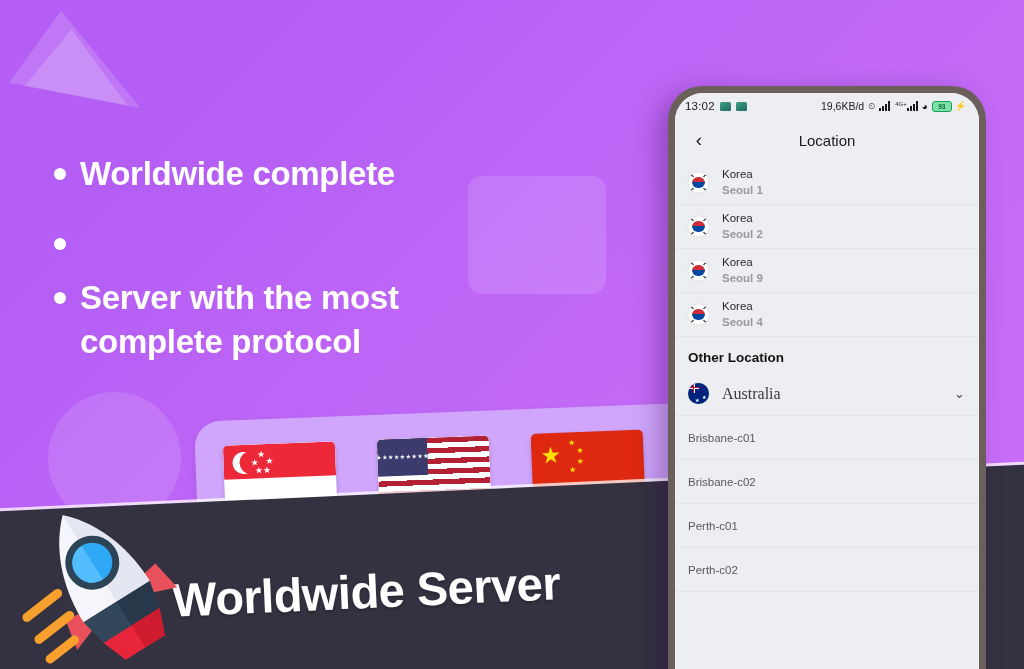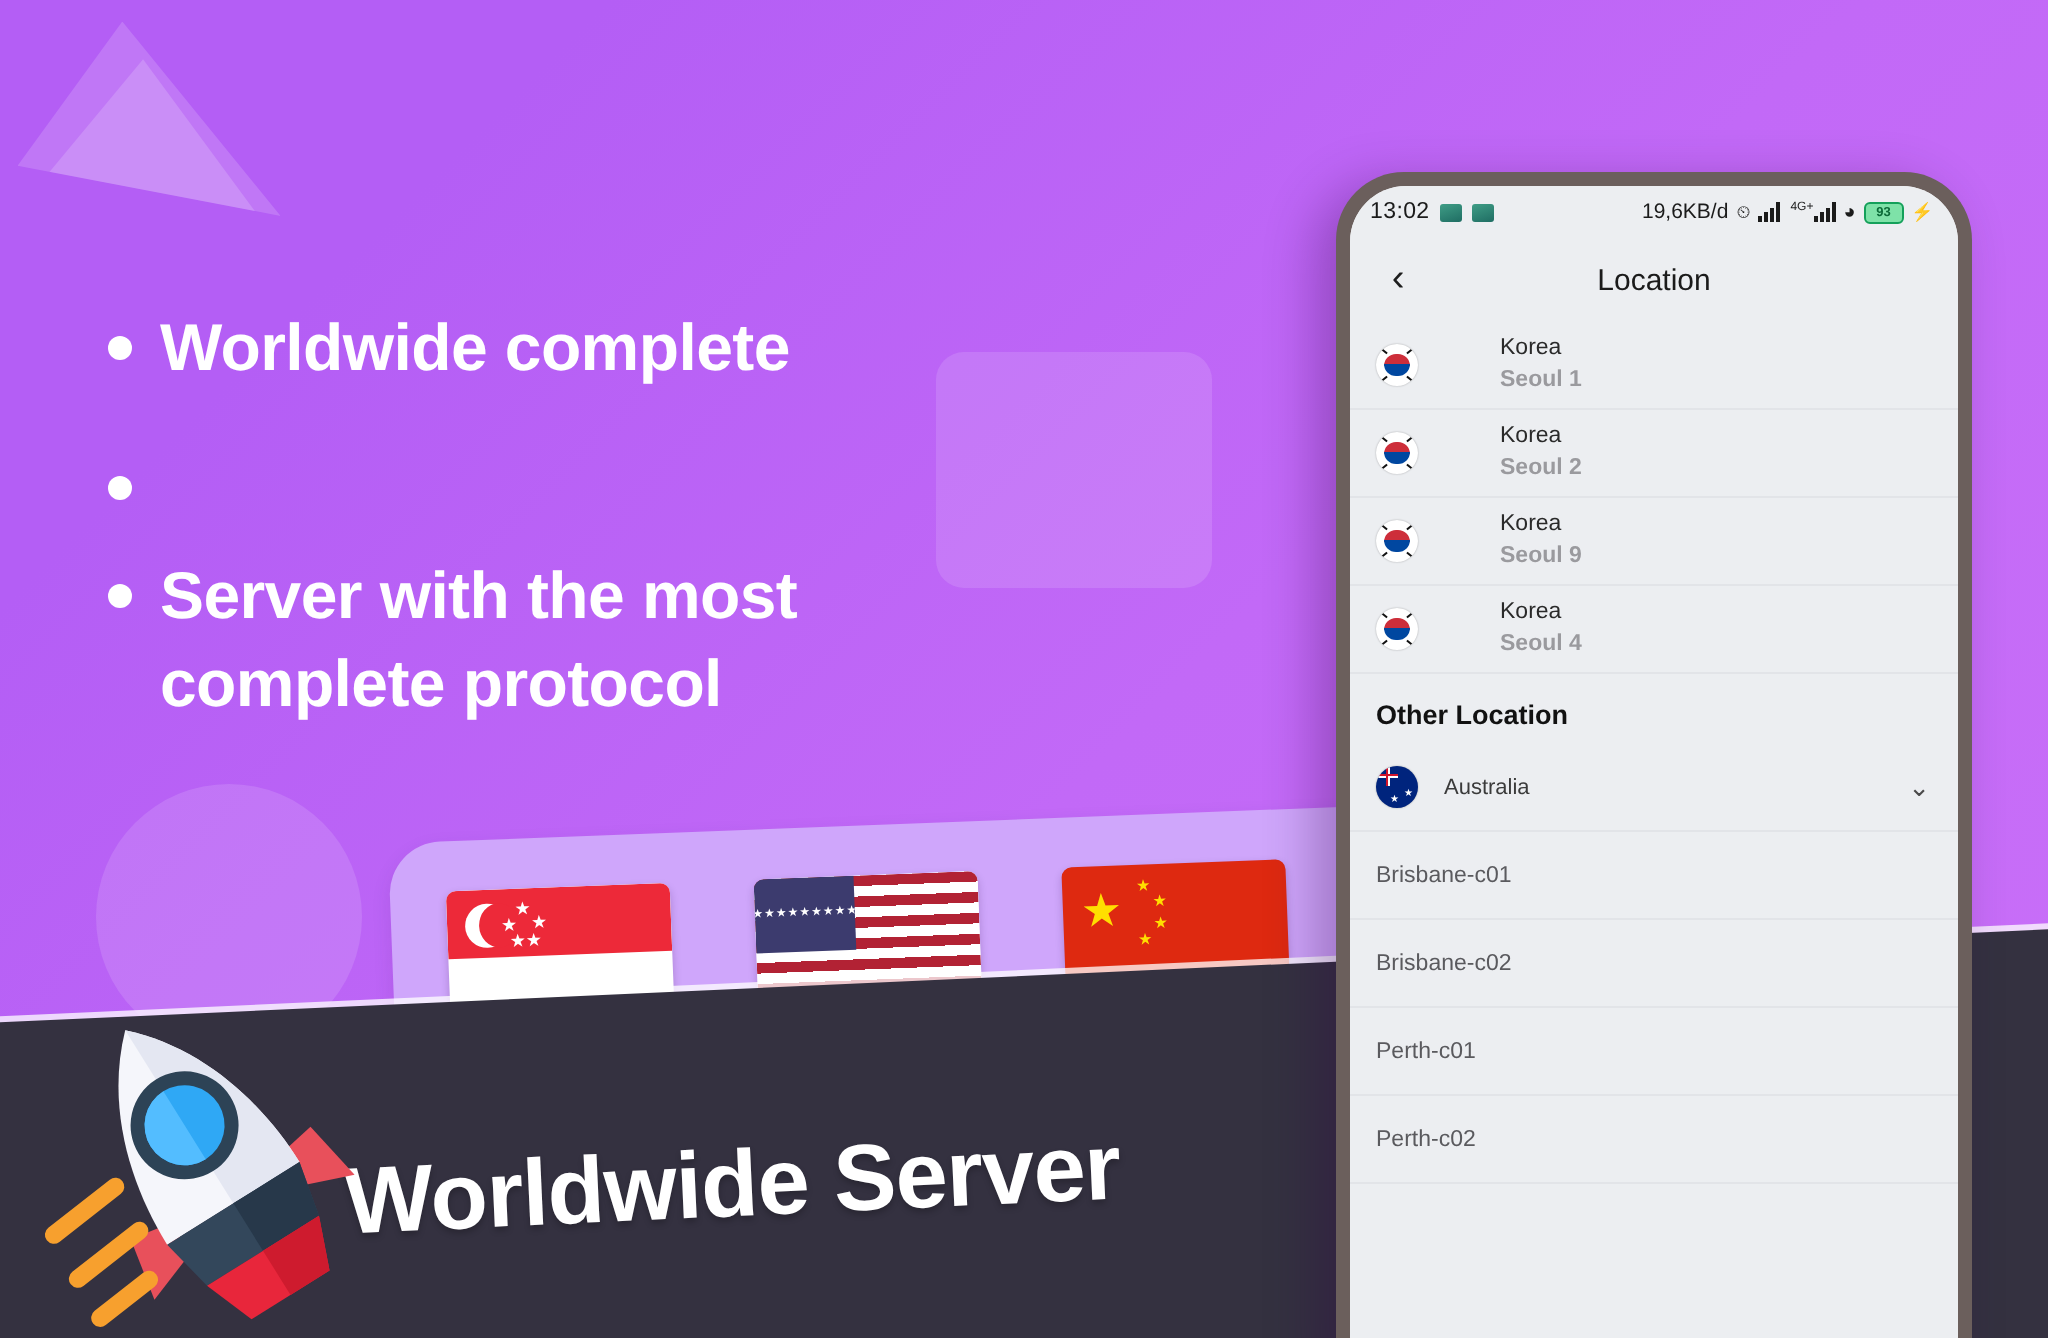--- a/index.html
+++ b/index.html
@@ -237,24 +237,24 @@
   .au .au-cross-h { position:absolute; left:0; top:3.5px; width:11px; height:2px; background:#fff; }
   .au .au-cross-v { position:absolute; left:4.5px; top:0; width:2px; height:10px; background:#fff; }
   .au .au-red-h { position:absolute; left:0; top:4.2px; width:11px; height:0.8px; background:#CF142B; }
   .au .au-red-v { position:absolute; left:5.1px; top:0; width:0.8px; height:10px; background:#CF142B; }
   .au .au-star { position:absolute; color:#fff; font-size:5px; line-height:5px; }
   .be { display:flex; }
   .be span { flex:1; }
   .be .be-k { background:#000000; }
   .be .be-y { background:#FAE042; }
   .be .be-r { background:#ED2939; }
-  .row-text { display:flex; flex-direction:column; justify-content:center;margin-left:28px; }
+  .row-text { display:flex; flex-direction:column; justify-content:center; }
   .row-main { font-size: 11.5px; color:#2a2a2a; line-height:1.35; }
   .row-sub  { font-size: 11.5px; color:#9a9a9e; line-height:1.35;font-weight:bold; }
-  .row-label-single { font-size: 11px; color:#3b3b3b; }
+  .row-label-single { font-size: 16px; color:#3b3b3b;font-family:Liberation Serif, serif; }
   .chev { margin-left:auto; color:#4a4a4a; font-size:13px; }
   .sub-row {
     display:flex; align-items:center;
     height: 44px; padding-left: 13px;
     border-bottom: 1px solid #e2e4e8;
     font-size: 11.5px; color:#5a5a5e;
     cursor: pointer;
   }
 </style>
 </head>

